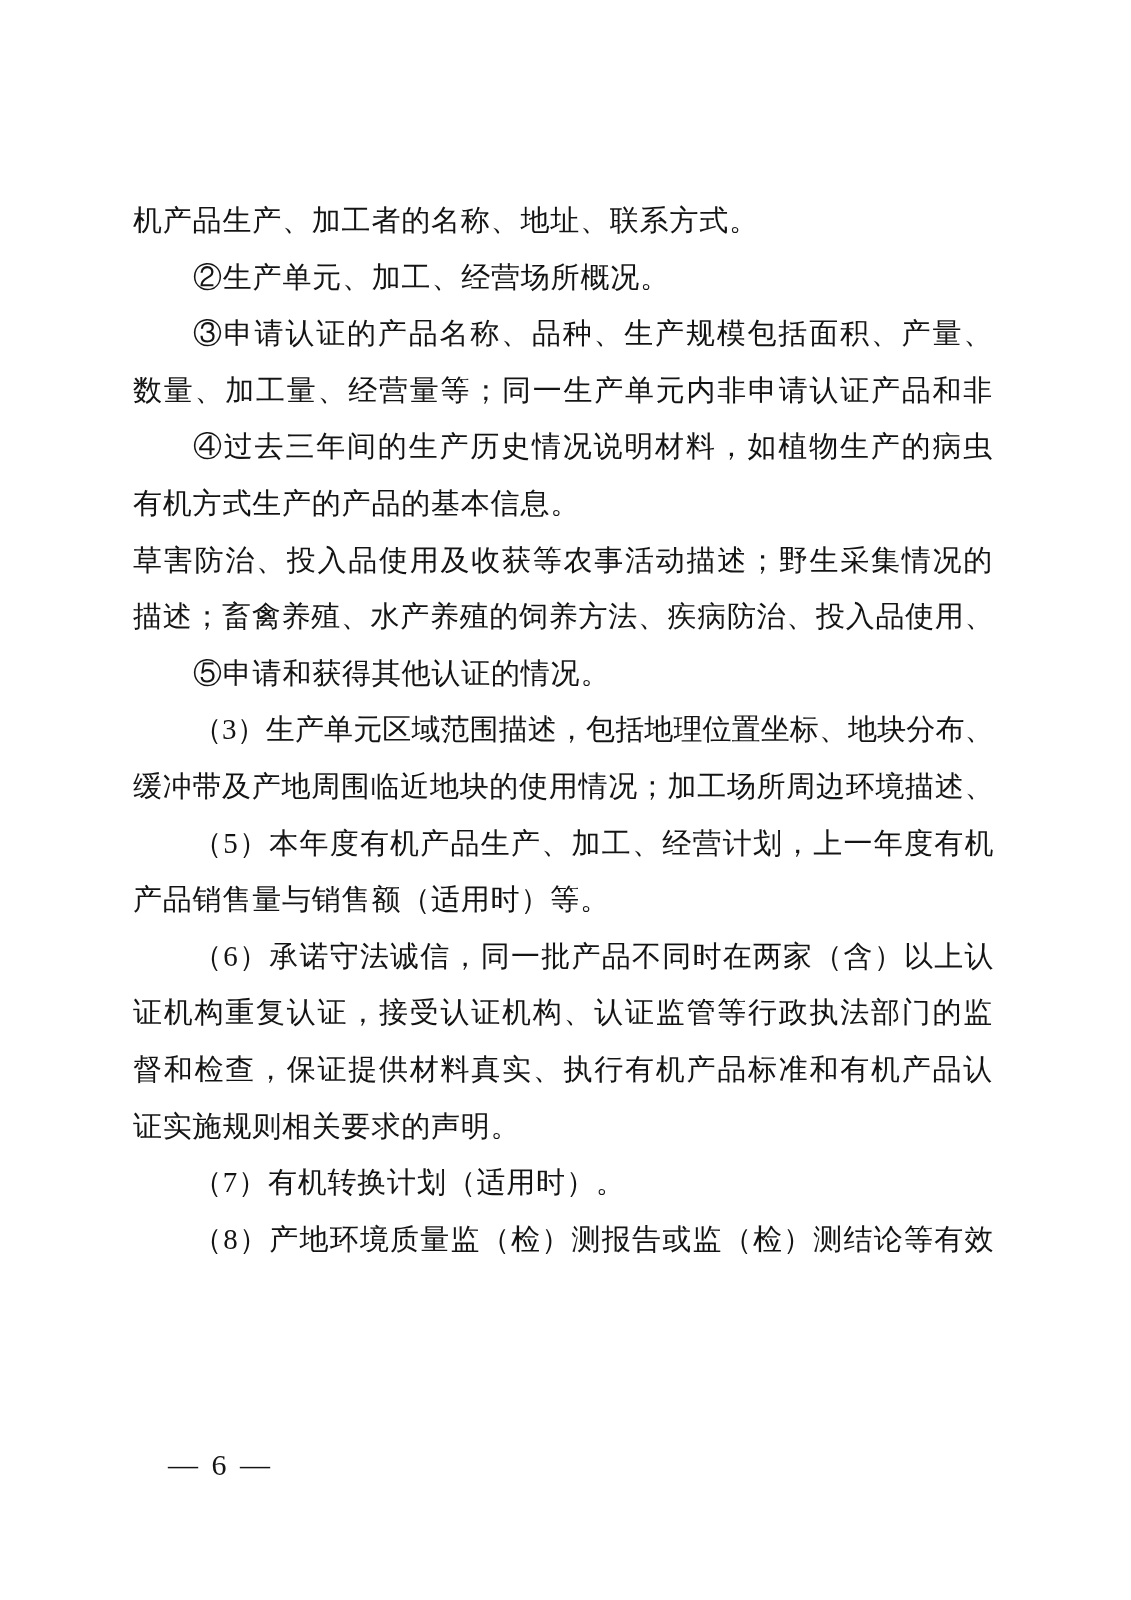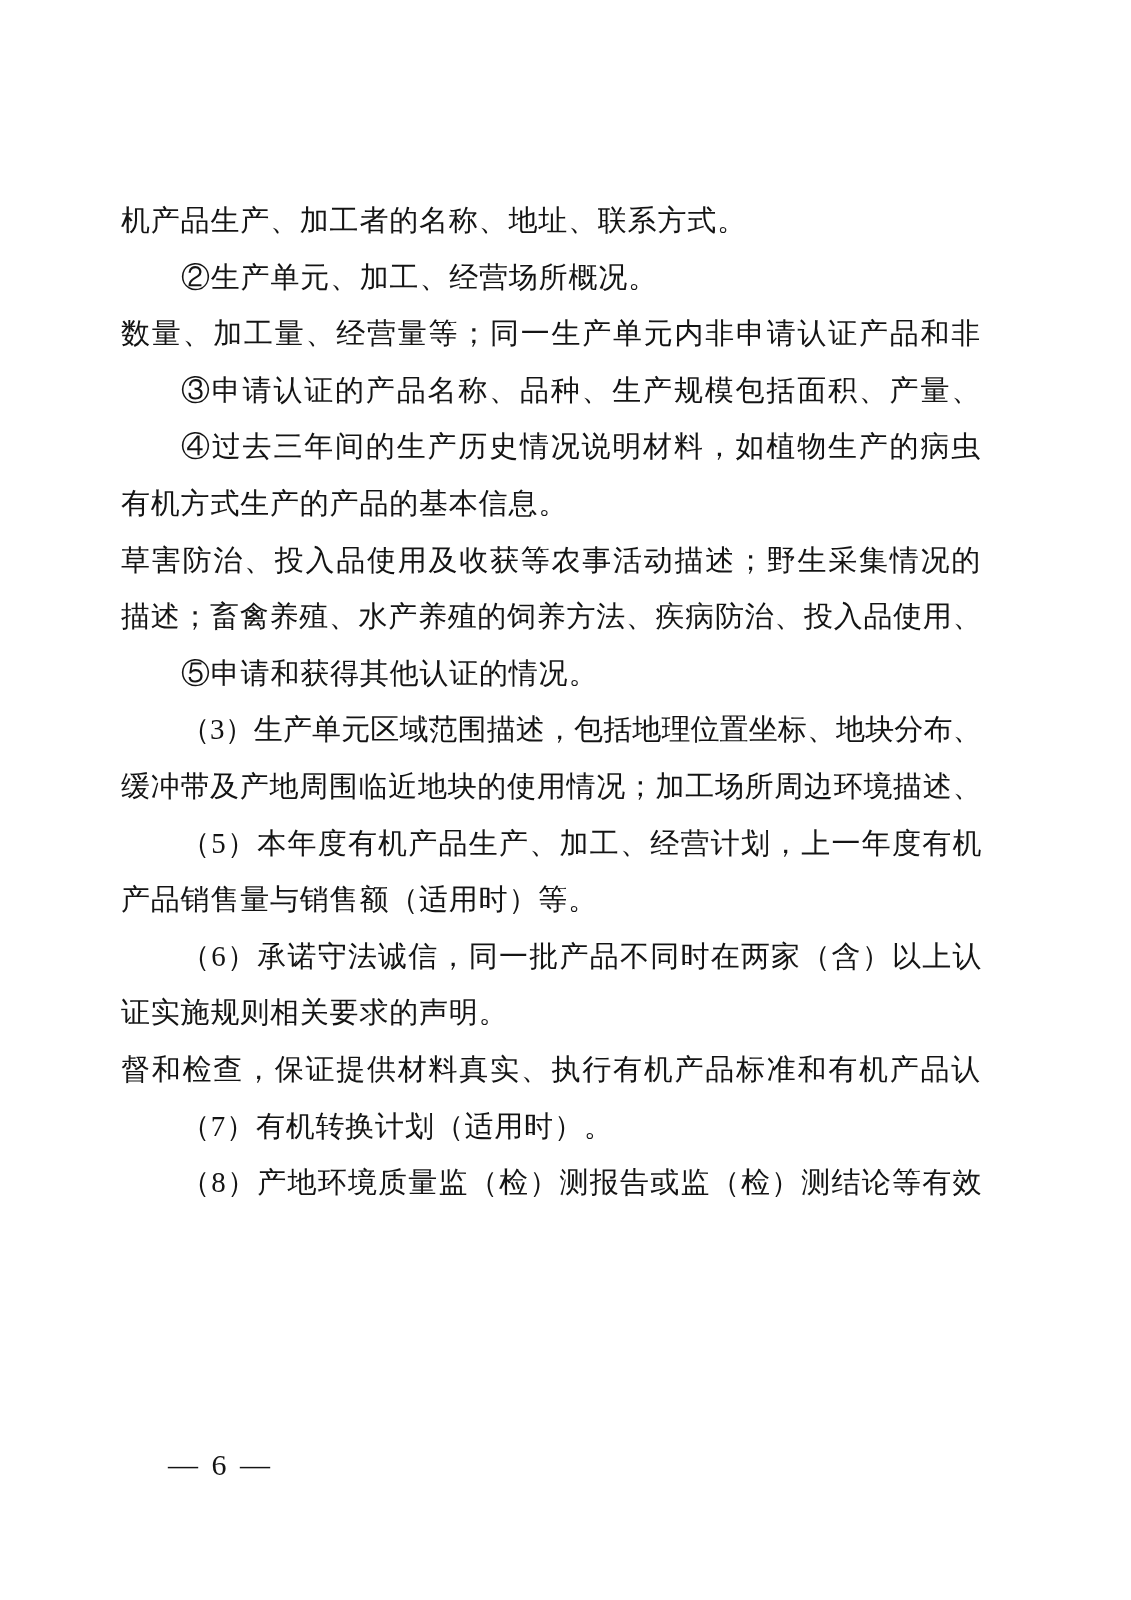--- a/index.html
+++ b/index.html
@@ -11,21 +11,21 @@
     position: relative;
     width: 1131px;
     height: 1600px;
     background: #ffffff;
     overflow: hidden;
     font-family: "Liberation Serif", "DejaVu Serif", serif;
     color: #141414;
   }
   .body-text {
     position: absolute;
-    left: 121px;
+    left: 133px;
     top: 192px;
     width: 860px;
     font-size: 29px;
     line-height: 56.6px;
     letter-spacing: 0.8px;
   }
   .line {
     height: 56.6px;
     overflow: visible;
   }
@@ -49,31 +49,32 @@
     color: #141414;
   }
 </style>
 </head>
 <body>
 
 <div class="page">
   <div class="body-text" id="lines">
       <div class="line">机产品生产、加工者的名称、地址、联系方式。</div>
       <div class="line indent">②生产单元、加工、经营场所概况。</div>
+      <div class="line indent fill">③申请认证的产品名称、品种、生产规模包括面积、产量、</div>
       <div class="line fill">数量、加工量、经营量等；同一生产单元内非申请认证产品和非</div>
-      <div class="line indent fill">③申请认证的产品名称、品种、生产规模包括面积、产量、</div>
       <div class="line indent fill">④过去三年间的生产历史情况说明材料，如植物生产的病虫</div>
       <div class="line">有机方式生产的产品的基本信息。</div>
       <div class="line fill">草害防治、投入品使用及收获等农事活动描述；野生采集情况的</div>
       <div class="line fill tight">描述；畜禽养殖、水产养殖的饲养方法、疾病防治、投入品使用、</div>
       <div class="line indent">⑤申请和获得其他认证的情况。</div>
       <div class="line indent fill tight">（3）生产单元区域范围描述，包括地理位置坐标、地块分布、</div>
       <div class="line fill tight">缓冲带及产地周围临近地块的使用情况；加工场所周边环境描述、</div>
       <div class="line indent fill tight">（5）本年度有机产品生产、加工、经营计划，上一年度有机</div>
       <div class="line">产品销售量与销售额（适用时）等。</div>
       <div class="line indent fill tight">（6）承诺守法诚信，同一批产品不同时在两家（含）以上认</div>
+      <div class="line fill">证机构重复认证，接受认证机构、认证监管等行政执法部门的监</div>
+      <div class="line fill">督和检查，保证提供材料真实、执行有机产品标准和有机产品认</div>
       <div class="line">证实施规则相关要求的声明。</div>
-      <div class="line fill">督和检查，保证提供材料真实、执行有机产品标准和有机产品认</div>
       <div class="line indent">（7）有机转换计划（适用时）。</div>
       <div class="line indent fill tight">（8）产地环境质量监（检）测报告或监（检）测结论等有效</div>
     </div>
   <div class="footer">— 6 —</div>
 </div>
 
 </body></html>

